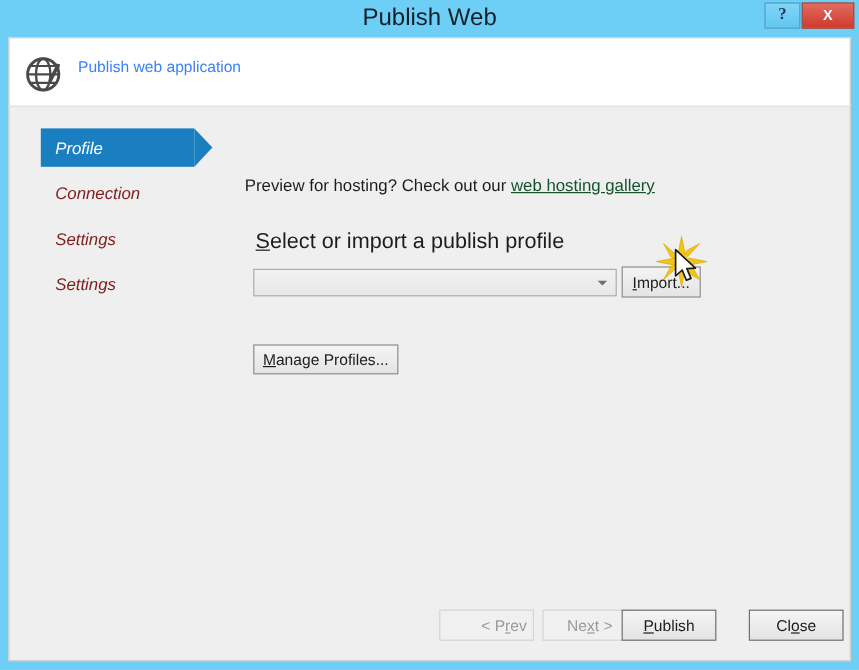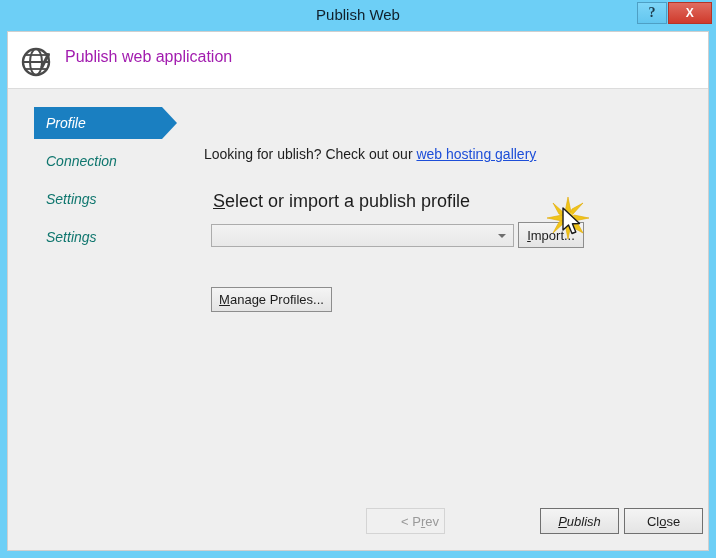--- a/index.html
+++ b/index.html
@@ -30,21 +30,21 @@
     left: 0; top: 0;
     width: 716px; height: 31px;
     background: #6dcff6;
   }
   #title-text {
     position: absolute;
     left: 0; top: 0;
     width: 716px;
     line-height: 30px;
     text-align: center;
-    font-size: 15px;
+    font-size: 20px;
     color: #10202b;
     font-family: "Liberation Sans", sans-serif;
   }
   #caption-buttons {
     position: absolute;
     right: 4px; top: 2px;
     height: 23px;
     display: flex;
     gap: 1px;
   }
@@ -98,37 +98,37 @@
     box-sizing: border-box;
   }
   #globe-icon {
     position: absolute;
     left: 12px; top: 11px;
     width: 36px; height: 36px;
   }
   #header-title {
     position: absolute;
     left: 57px; top: 16px;
-    font-size: 16px;
-    color: #a21caf;
+    font-size: 13px;
+    color: #3b82f6;
   }
 
   
   #sidebar {
     position: absolute;
     left: 0; top: 75px;
     width: 190px;
   }
   .nav-item {
     position: relative;
     height: 32px;
     line-height: 32px;
     padding-left: 32px;
     font-size: 14px;
-    color: #0f766e;
+    color: #7f1d1d;
     cursor: default;
     margin-bottom: 6px;
   }
   .nav-item .nav-bg {
     display: none;
   }
   .nav-item.active {
     color: #ffffff;
   }
   .nav-item.active .nav-bg {
@@ -164,21 +164,21 @@
     width: 500px;
   }
   #hosting-line {
     position: absolute;
     left: 0; top: 39px;
     font-size: 14px;
     color: #1d1d1d;
     white-space: nowrap;
   }
   #hosting-link {
-    color: #1d4ed8;
+    color: #14532d;
     text-decoration: underline;
     cursor: pointer;
   }
   #select-label {
     position: absolute;
     left: 9px; top: 84px;
     font-size: 18px;
     color: #1d1d1d;
     white-space: nowrap;
   }
@@ -244,21 +244,21 @@
     top: 0;
     width: 79px; height: 26px;
   }
   .footer-btn.disabled {
     background: #f0f0f0;
     border: 1px solid #d4d4d4;
     color: #9a9a9a;
   }
   #prev-btn  { left: 358px; padding-left: 29px; }
   #next-btn  { left: 444px; }
-  #publish-btn { left: 532px; border-color: #707070; font-style: italic; }
+  #publish-btn { left: 510px; border-color: #707070; }
   #close-footer-btn { left: 616px; border-color: #707070; }
 
   
   #click-burst {
     position: absolute;
     left: 546px; top: 196px;
     width: 44px; height: 44px;
     pointer-events: none;
   }
   #mouse-cursor {
@@ -315,21 +315,21 @@
       <div class="nav-item">
         
         
         <span class="nav-label">Settings</span>
       </div>
     </div>
 
     <div id="content">
 
       <div id="hosting-line">
-        <span>Looking for ublish? Check out our </span><span id="hosting-link">web hosting gallery</span>
+        <span>Preview for hosting? Check out our </span><span id="hosting-link">web hosting gallery</span>
       </div>
 
       <div id="select-label">
         <span class="acc">S</span><span>elect or import a publish profile</span>
       </div>
 
       <div id="profile-combo">
         <span id="combo-value" title=""></span>
         <span id="combo-chevron"></span>
       </div>
@@ -339,20 +339,23 @@
       </div>
 
       <div class="win-btn" id="manage-btn">
         <span><span class="acc">M</span><span>anage Profiles...</span></span>
       </div>
     </div>
 
     <div id="footer">
       <div class="win-btn footer-btn disabled" id="prev-btn">
         <span><span>&lt; P</span><span class="acc">r</span><span>ev</span></span>
+      </div>
+      <div class="win-btn footer-btn disabled" id="next-btn">
+        <span><span>Ne</span><span class="acc">x</span><span>t &gt;</span></span>
       </div>
       <div class="win-btn footer-btn" id="publish-btn">
         <span><span></span><span class="acc">P</span><span>ublish</span></span>
       </div>
       <div class="win-btn footer-btn" id="close-footer-btn">
         <span><span>Cl</span><span class="acc">o</span><span>se</span></span>
       </div>
     </div>
 
   </div>

